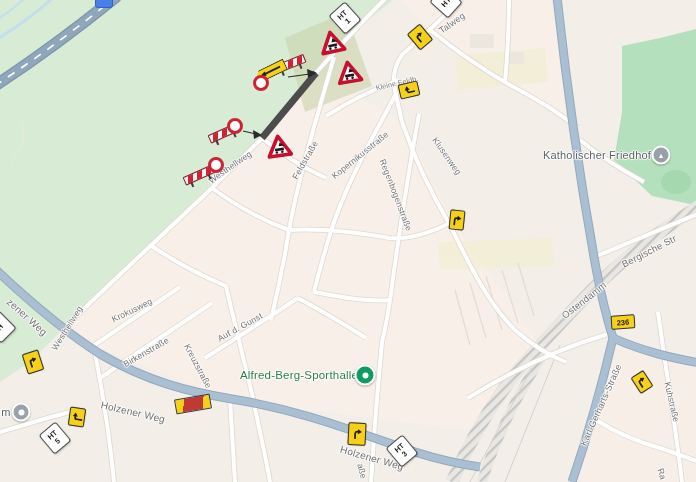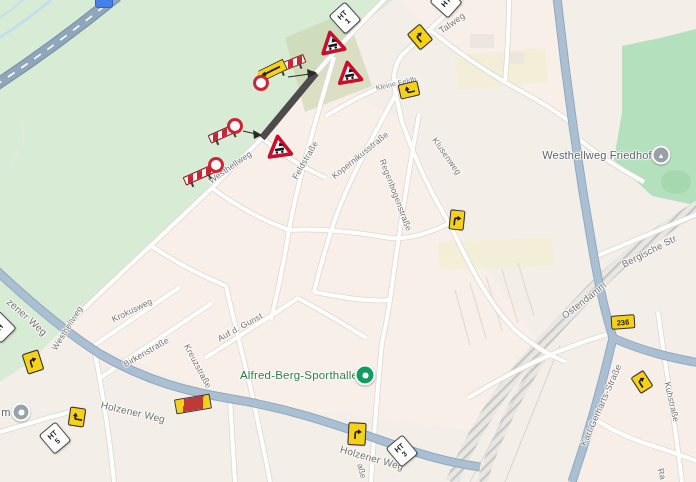--- a/index.html
+++ b/index.html
@@ -190,21 +190,21 @@
       <div class="mlabel " style="left: 132px; top: 310px; position: absolute; transform: translate(-50%, -50%) rotate(-26deg);">Krokusweg</div>
       <div class="mlabel " style="left: 146px; top: 352px; position: absolute; transform: translate(-50%, -50%) rotate(-30deg);">Birkenstraße</div>
       <div class="mlabel " style="left: 240px; top: 327px; position: absolute; transform: translate(-50%, -50%) rotate(-29deg);">Auf d. Gunst</div>
       <div class="mlabel " style="left: 198px; top: 366px; position: absolute; transform: translate(-50%, -50%) rotate(62deg);">Kreuzstraße</div>
       <div class="mlabel " style="left: 133px; top: 412px; position: absolute; transform: translate(-50%, -50%) rotate(13deg); font-size: 10px;">Holzener Weg</div>
       <div class="mlabel " style="left: 372px; top: 458px; position: absolute; transform: translate(-50%, -50%) rotate(16deg); font-size: 10px;">Holzener Weg</div>
       <div class="mlabel " style="left: 601px; top: 405px; position: absolute; transform: translate(-50%, -50%) rotate(-66deg); font-size: 9px;">Karl-Gerharts-Straße</div>
       <div class="mlabel " style="left: 672px; top: 402px; position: absolute; transform: translate(-50%, -50%) rotate(77deg);">Kuhstraße</div>
       <div class="mlabel " style="left: 362px; top: 471px; position: absolute; transform: translate(-50%, -50%) rotate(75deg);">aße</div>
       <div class="mlabel " style="left: 662px; top: 474px; position: absolute; transform: translate(-50%, -50%) rotate(72deg);">Ra</div>
-      <div class="mlabel poi-gray" style="left: 597px; top: 155px; position: absolute; transform: translate(-50%, -50%) rotate(0deg); font-size: 11px;">Westhellweg Friedhof</div>
+      <div class="mlabel poi-gray" style="left: 597px; top: 155px; position: absolute; transform: translate(-50%, -50%) rotate(0deg); font-size: 11px;">Katholischer Friedhof</div>
       <div class="mlabel poi-gray" style="left: 6px; top: 412px; position: absolute; transform: translate(-50%, -50%) rotate(0deg); font-size: 11px;">m</div>
       <div class="mlabel poi-green" style="left: 299px; top: 375px; position: absolute; transform: translate(-50%, -50%) rotate(0deg); font-size: 11.5px;">Alfred-Berg-Sporthalle</div>
       <div class="tri" style="left: 332px; top: 42px; position: absolute; transform: translate(-50%, -50%) rotate(-12deg);"><svg width="26" height="24" viewBox="0 0 26 24">
           <path d="M13 2.2 L24.2 21.5 H1.8 Z" fill="#fff" stroke="#c8102e" stroke-width="3.6" stroke-linejoin="round"></path>
           <g fill="#1a1a1a">
             <rect x="8.5" y="14.2" width="9" height="2.6" rx="0.5"></rect>
             <circle cx="10" cy="18.2" r="1.3"></circle>
             <circle cx="15.5" cy="18.2" r="1.3"></circle>
             <path d="M14 8.5 l4.5 3.8 h-6 z"></path>
           </g>

